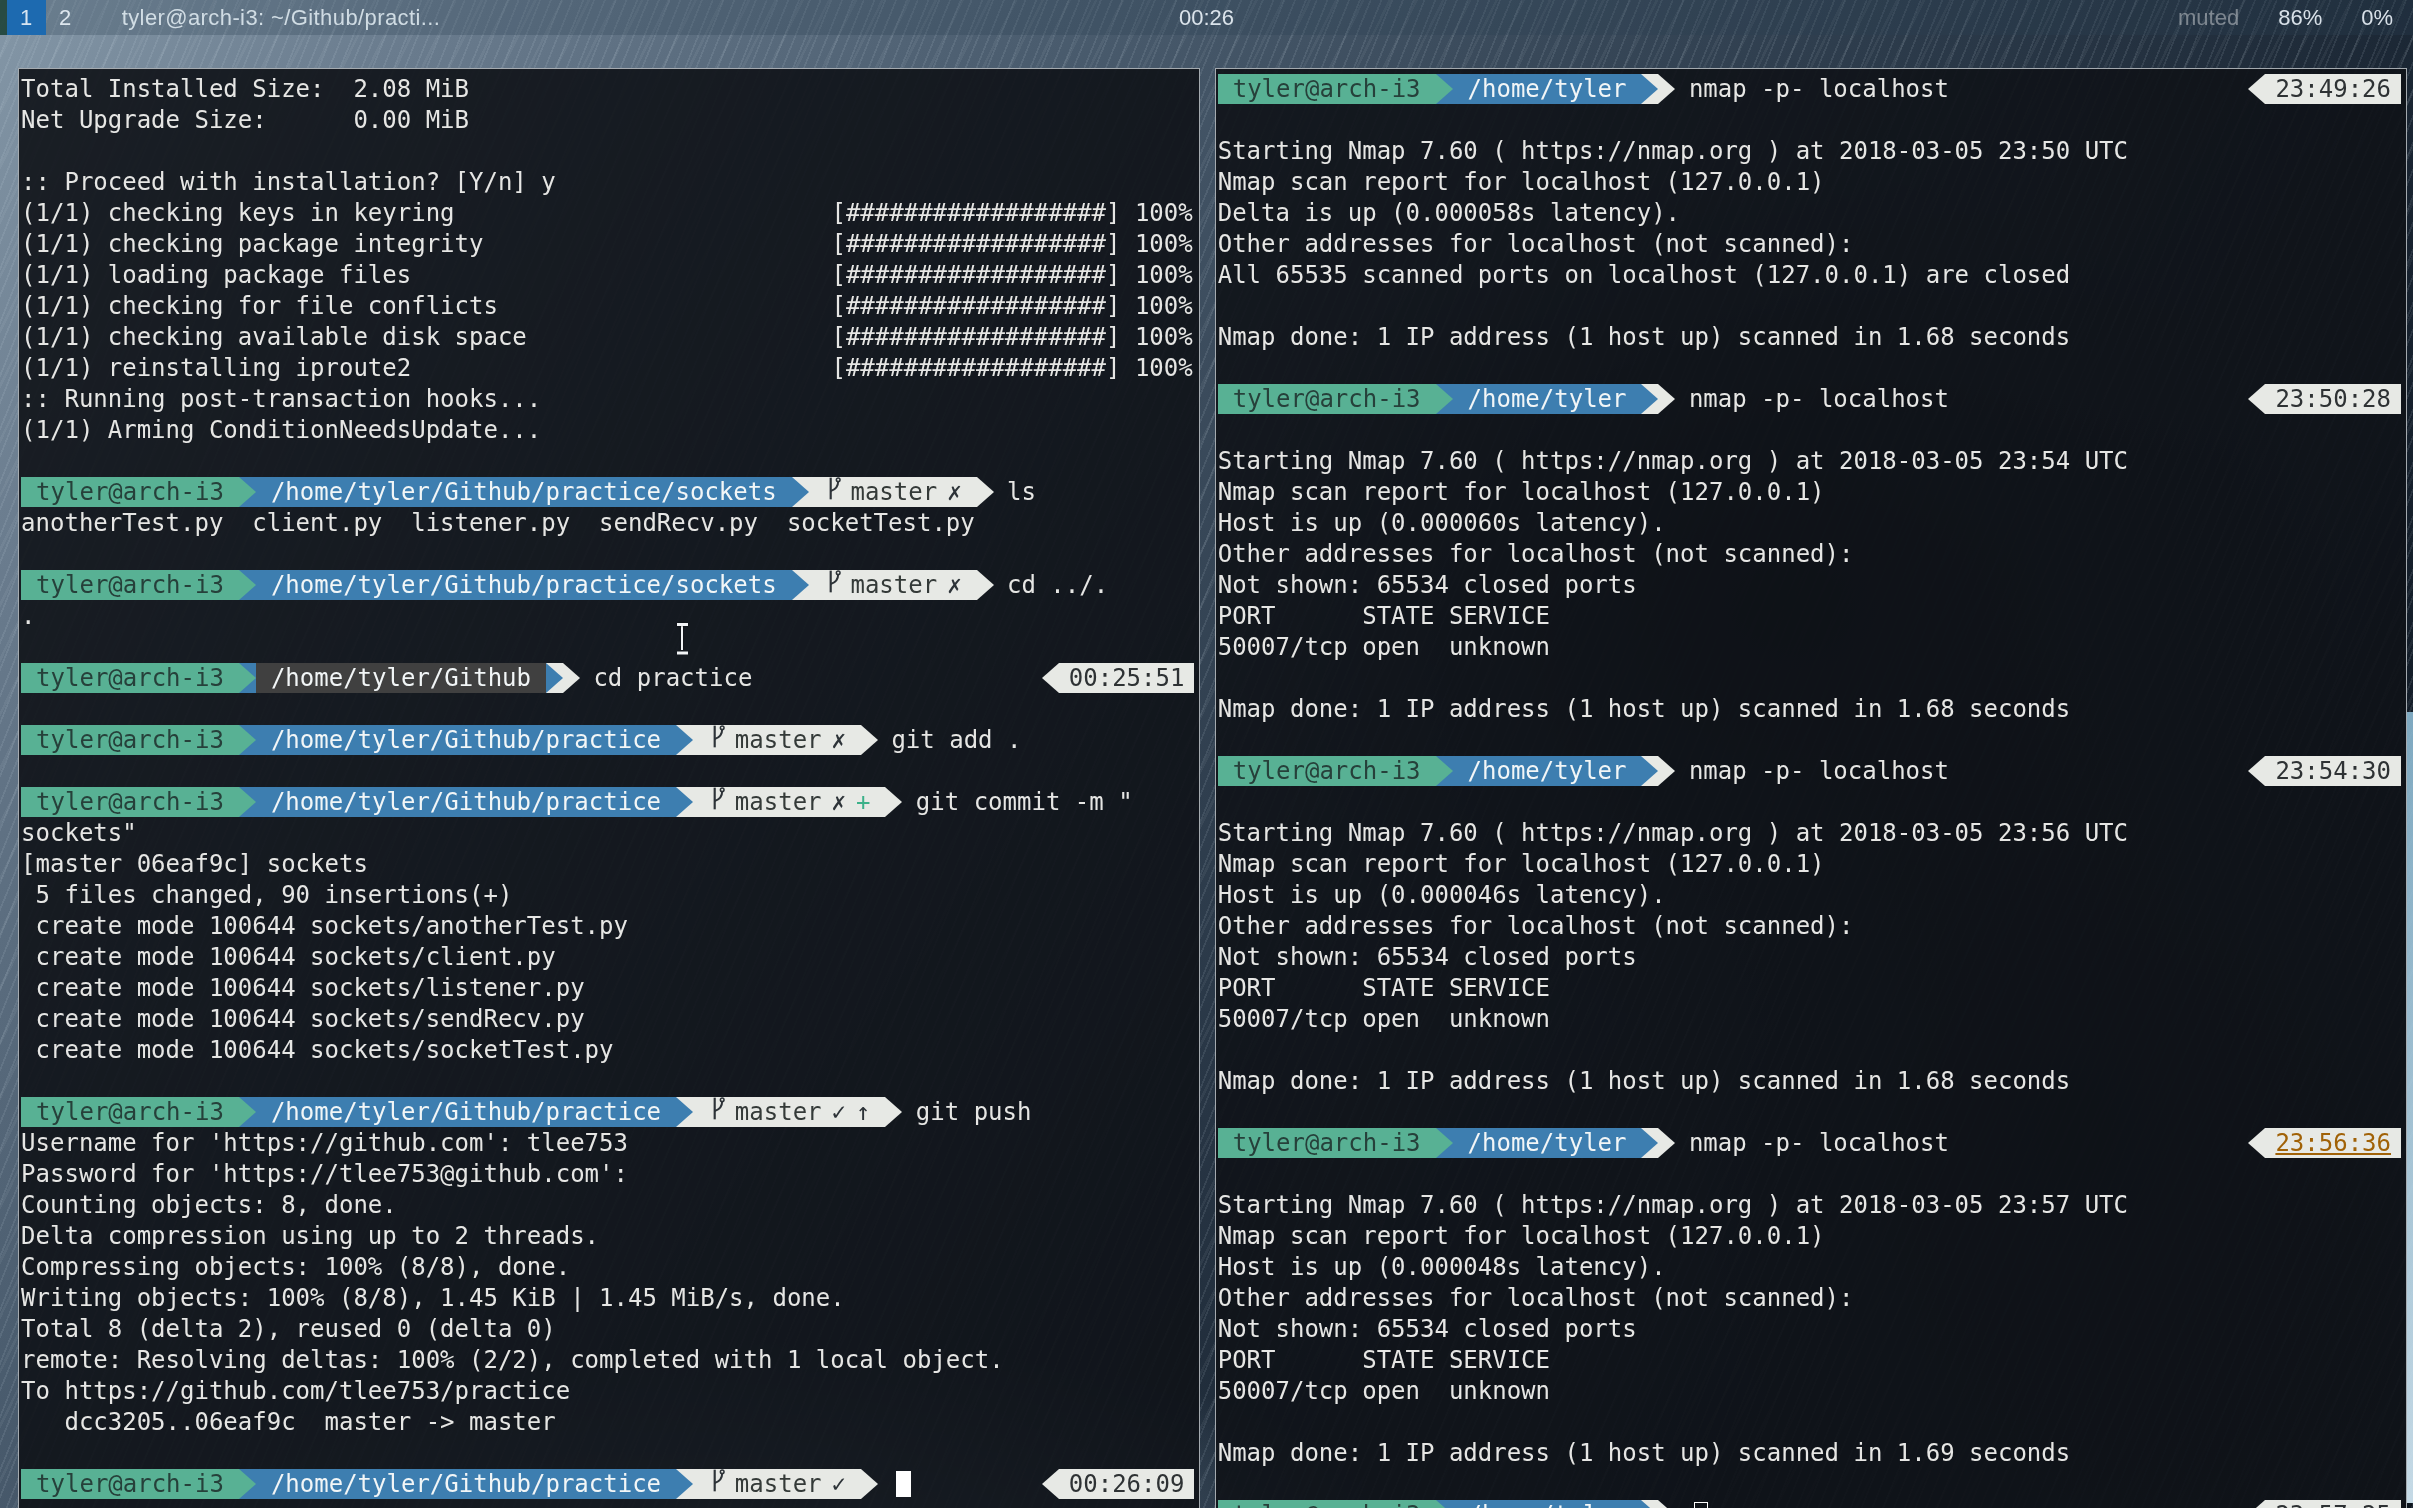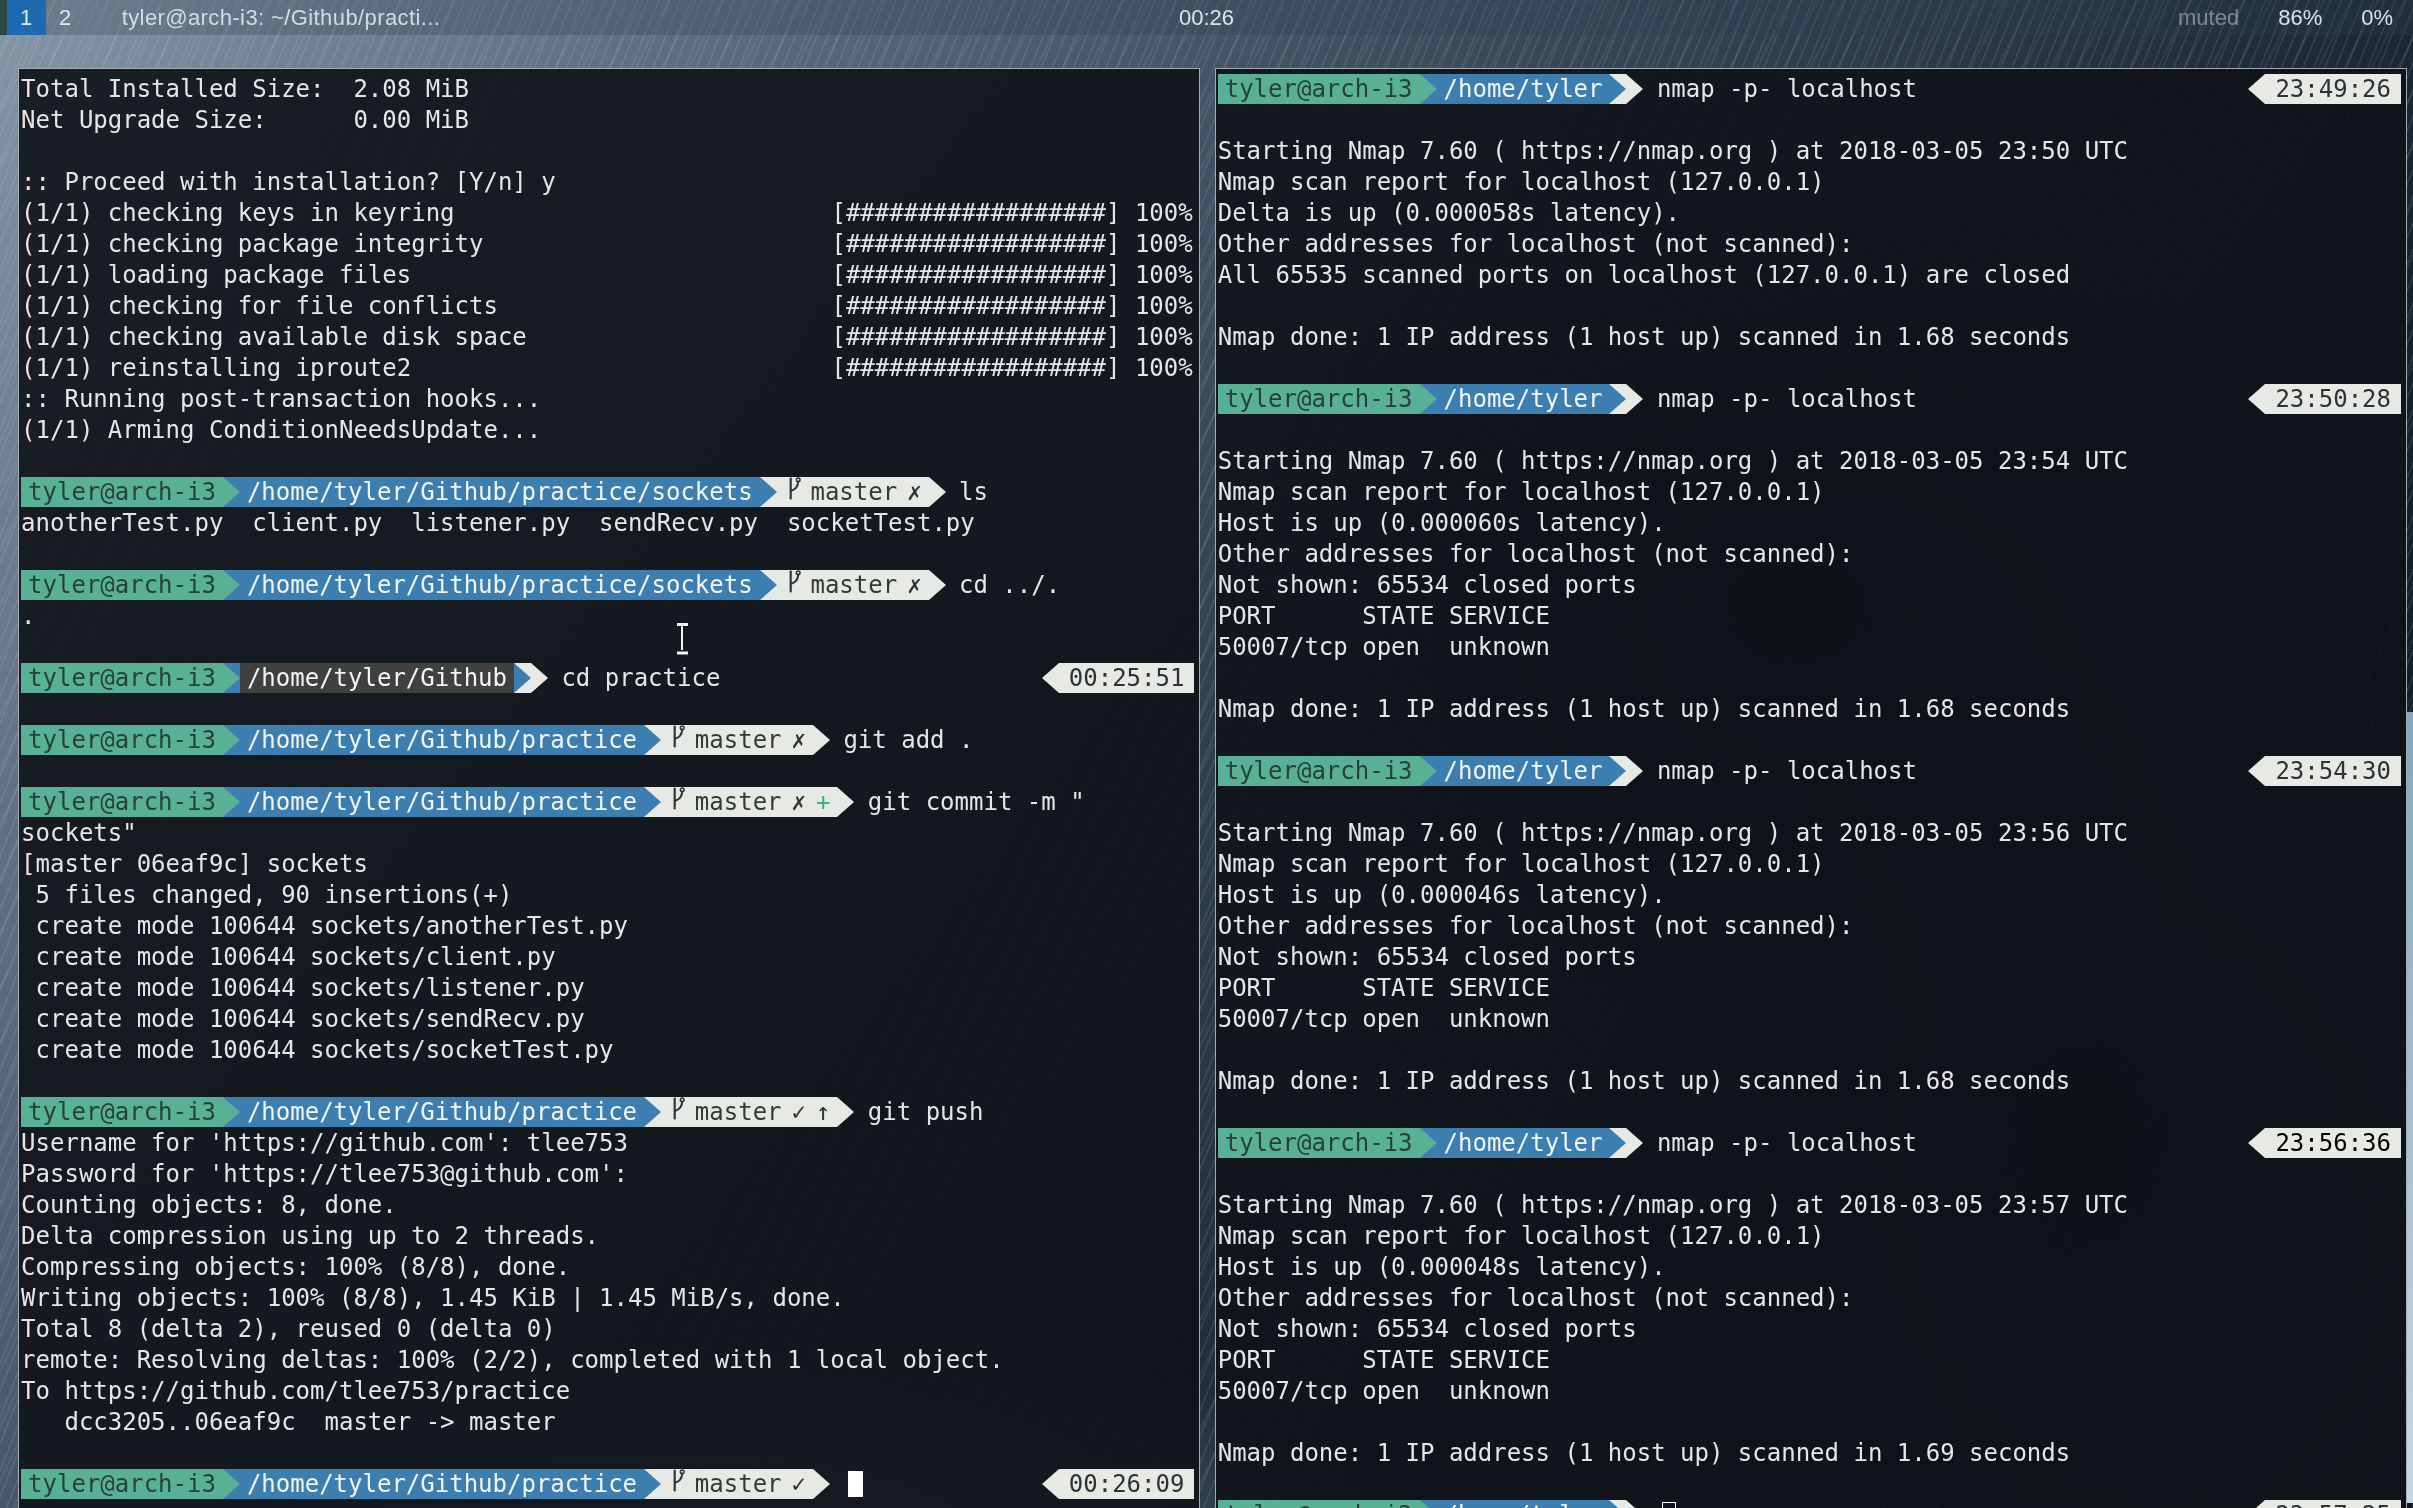--- a/index.html
+++ b/index.html
@@ -49,21 +49,21 @@
     overflow:hidden;
     margin-top:20px;
   }
   #term-left  { left:18.4px;   top:48px; width:1182px; height:1456px; }
   #term-right { left:1215px; top:48px; width:1192px; height:1456px; }
   .tbody { padding:4.2px 5px 0 1.7px; }
   .tl { height:31px; display:flex; align-items:center; overflow:visible; }
   .tl .t  { white-space:pre; }
   .tl .rt { margin-left:auto; white-space:pre; padding-right:1.7px; }
   
-  .seg { display:flex; align-items:center; height:30px; padding:0 7px; white-space:pre; }
+  .seg { display:flex; align-items:center; height:30px; padding:0 15px; white-space:pre; }
   .arr { width:0; height:0; border-top:15px solid transparent; border-bottom:15px solid transparent; flex:none; }
   .arrL{ width:0; height:0; border-top:15px solid transparent; border-bottom:15px solid transparent; flex:none; }
   .cmd { white-space:pre; padding-left:13.4px; }
   .chipbox { display:flex; align-items:center; height:30px; padding:0 10px; white-space:pre; }
   .cursor-solid  { width:14.2px; height:26px; background:#ffffff; margin-left:18.4px; flex:none; }
   .cursor-hollow { width:14.2px; height:26px; border:1.7px solid #ffffff; margin-left:18.4px; flex:none; }
   .spacer { flex:1 1 auto; }
   .giticon { margin-right:8.4px; flex:none; }
   
   .ibeam { position:absolute; left:675px; top:623px; width:14.2px; height:28.5px; pointer-events:none; }
@@ -407,21 +407,21 @@
       <div class="tl"></div>
       <div class="tl">
         <span class="seg" style="background: rgb(88, 177, 148); color: rgb(38, 64, 58);">tyler@arch-i3</span>
         <span class="arr" style="border-left: 17px solid rgb(88, 177, 148); background: rgb(61, 126, 176);"></span>
         <span class="seg" style="background: rgb(61, 126, 176); color: rgb(242, 246, 247);">/home/tyler</span>
         <span class="arr" style="border-left: 17px solid rgb(61, 126, 176); background: rgb(231, 233, 229);"></span>
         <span class="arr" style="border-left: 17px solid rgb(231, 233, 229); background: transparent;"></span>
         <span class="cmd">nmap -p- localhost</span>
         <span class="spacer"></span>
         <span class="arrL" style="border-right: 17px solid rgb(231, 233, 229);"></span>
-        <span class="chipbox" style="background: rgb(231, 233, 229); color: #000000;">23:56:36</span>
+        <span class="chipbox" style="background: rgb(231, 233, 229); color: #a16207; text-decoration: underline;">23:56:36</span>
       </div>
       <div class="tl"></div>
       <div class="tl">
         <span class="t">Starting Nmap 7.60 ( https://nmap.org ) at 2018-03-05 23:57 UTC</span>
       </div>
       <div class="tl">
         <span class="t">Nmap scan report for localhost (127.0.0.1)</span>
       </div>
       <div class="tl">
         <span class="t">Host is up (0.000048s latency).</span>

